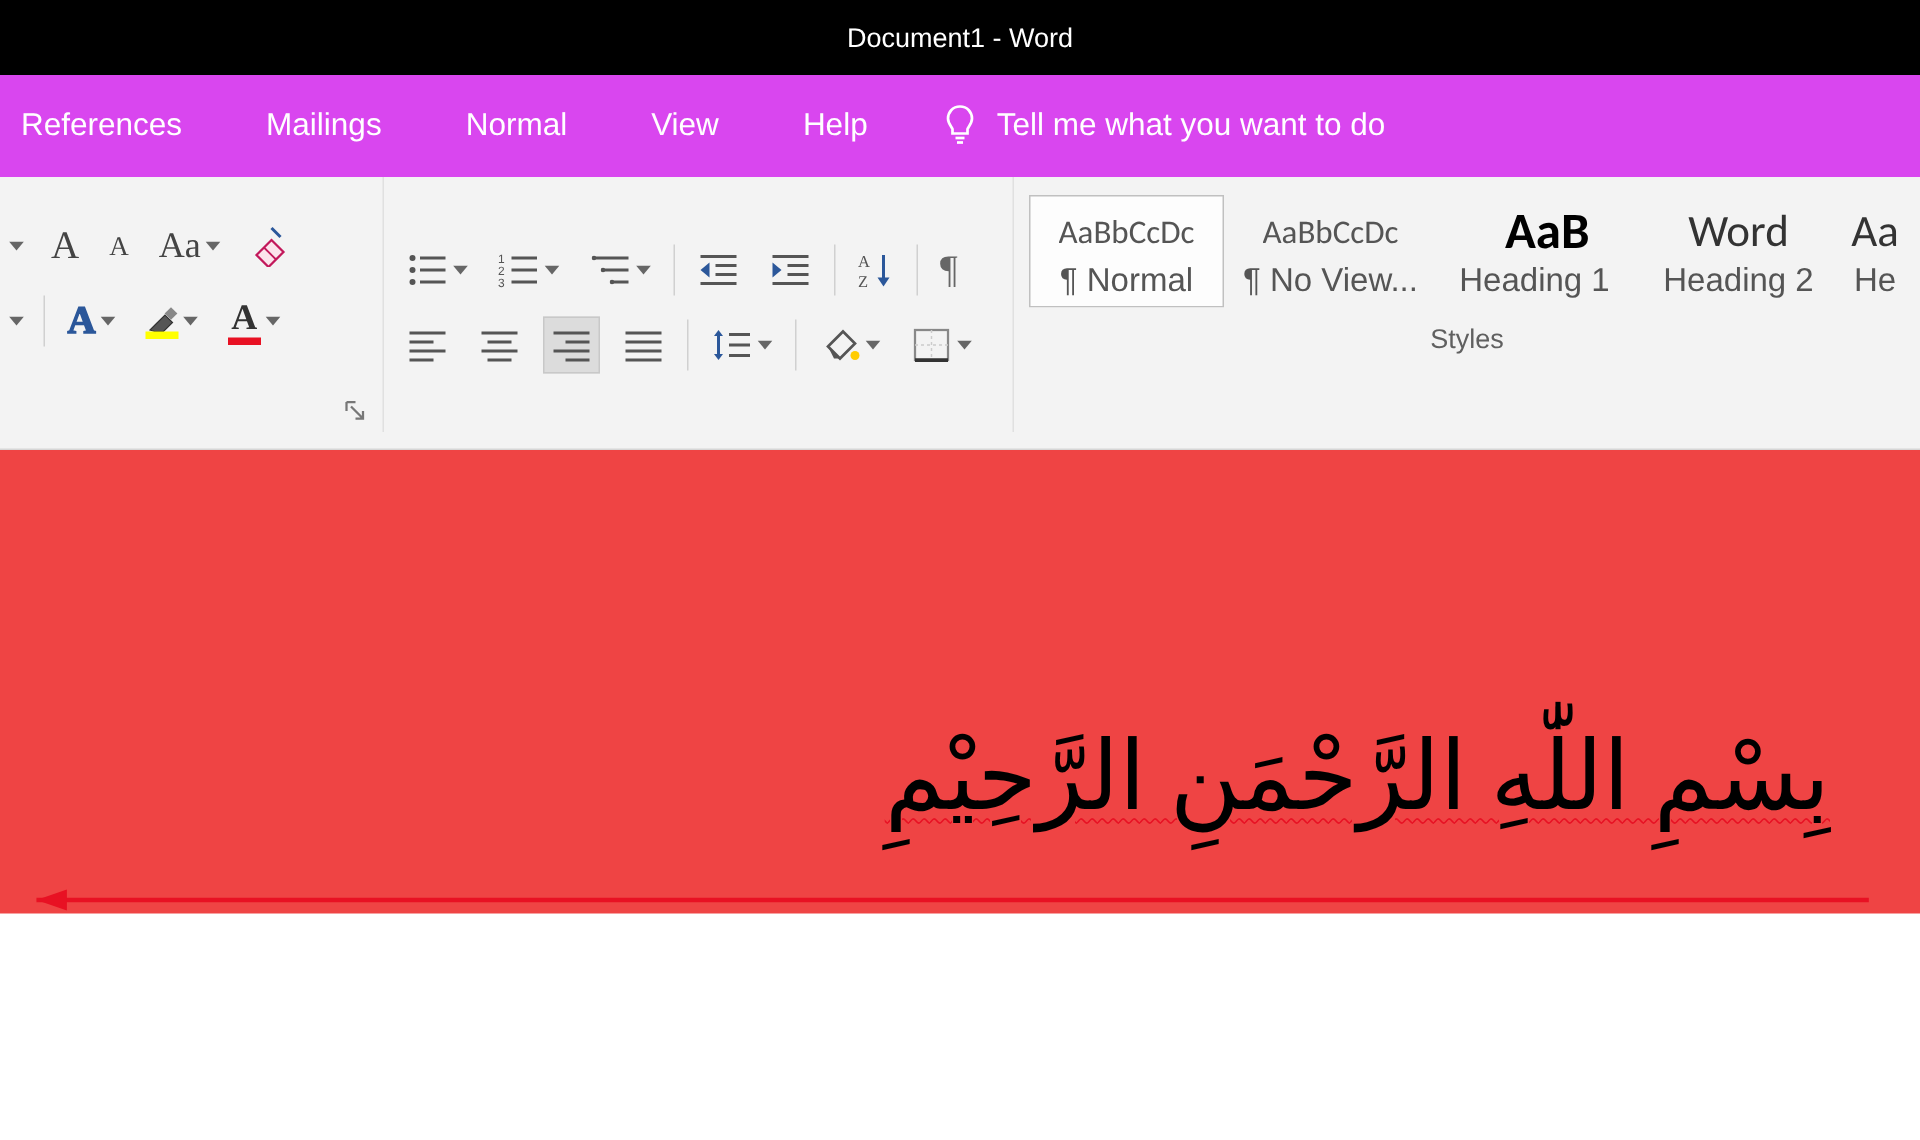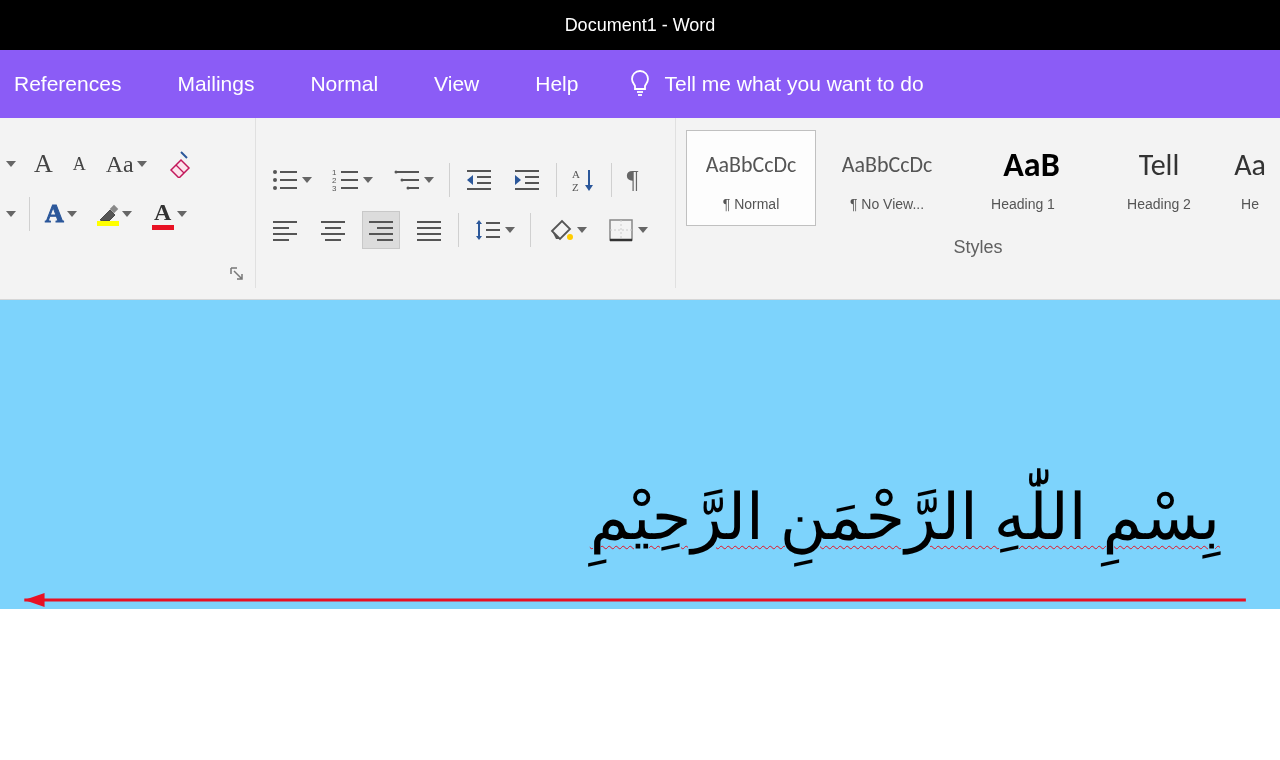--- a/index.html
+++ b/index.html
@@ -1,20 +1,20 @@
 <!DOCTYPE html>
 <html><head>
 <meta charset="utf-8">
 <style>
 * { margin: 0; padding: 0; box-sizing: border-box; }
 body { font-family: "Segoe UI", Tahoma, sans-serif; background: #fff; width: 1280px; height: 760px; overflow: hidden; }
 
 .titlebar { background: #000000; height: 50px; display: flex; align-items: center; justify-content: center; color: #fff; font-size: 18px; font-weight: 400; }
 
-.menubar { background: #8b5cf6; height: 68px; display: flex; align-items: center; padding: 0 10px; gap: 48px; color: #fff; font-size: 21px; }
+.menubar { background: #d946ef; height: 68px; display: flex; align-items: center; padding: 0 10px; gap: 48px; color: #fff; font-size: 21px; }
 .menubar .tab { cursor: pointer; padding: 8px 4px; }
 .menubar .tell { display: flex; align-items: center; gap: 14px; }
 .bulb-icon { width: 20px; height: 28px; }
 
 .ribbon { background: #f3f3f3; height: 182px; border-bottom: 1px solid #d6d6d6; display: flex; position: relative; }
 .group { border-right: 1px solid #e0e0e0; padding: 4px 10px 0 10px; display: flex; flex-direction: column; height: 170px; }
 .group-body { flex: 1; display: flex; flex-direction: column; justify-content: center; }
 .row { display: flex; align-items: center; gap: 10px; height: 50px; }
 .group-label { height: 32px; display: flex; align-items: flex-end; justify-content: center; font-size: 18px; color: #606060; position: relative; }
 .launcher { position: absolute; right: 0; bottom: 6px; width: 16px; height: 16px; }
@@ -33,30 +33,30 @@
 .hl-bar { width: 22px; height: 5px; background: #ffff00; display: block; margin-top: -2px; }
 .fontcolorA { font-family: "Times New Roman", serif; font-size: 24px; font-weight: bold; color: #333; }
 .fc-bar { width: 22px; height: 5px; background: #e81123; display: block; margin-top: -1px; }
 
 
 .para-icon { width: 28px; height: 26px; }
 .sort-icon { width: 24px; height: 26px; }
 .pilcrow { font-size: 26px; color: #666; font-family: Georgia, serif; }
 
 
-.styles-item { border: 1px solid transparent; width: 130px; height: 96px; display: flex; flex-direction: column; align-items: center; justify-content: center; cursor: pointer; padding: 4px 2px; }
+.styles-item { border: 1px solid transparent; width: 130px; height: 75px; display: flex; flex-direction: column; align-items: center; justify-content: center; cursor: pointer; padding: 4px 2px; }
 .styles-item.sel { border-color: #c0c0c0; background: #fdfdfd; }
 .style-sample { font-family: Calibri, sans-serif; font-size: 22px; color: #555; height: 52px; display: flex; align-items: center; white-space: nowrap; overflow: hidden; }
 .style-sample.h1 { font-family: "Calibri Light", Calibri, sans-serif; font-size: 34px; font-weight: bold; color: #000; margin-left: 17px; }
 .style-sample.h2 { font-family: "Calibri Light", Calibri, sans-serif; font-size: 30px; color: #333; }
-.style-name { font-size: 14px; color: #555; height: 28px; display: flex; align-items: center; }
+.style-name { font-size: 22px; color: #555; height: 28px; display: flex; align-items: center; }
 .group.styles { flex: 1; border-right: none; }
 .styles-row { display: flex; gap: 6px; padding-top: 8px; overflow: hidden; }
 
-.document { background: #7dd3fc; padding-top: 180px; }
+.document { background: #ef4444; padding-top: 180px; }
 .arabic-line { font-family: "Traditional Arabic", "Times New Roman", serif; font-size: 64px; direction: rtl; text-align: right; padding: 0 60px 0 0; color: #000; text-decoration: underline wavy #e81123; text-decoration-thickness: 1px; text-underline-offset: 6px; }
 .arrow-annot { margin: 36px 24px 0 0; }
 .arrow-annot svg { width: 100%; height: 18px; display: block; }
 
 svg { display: block; }
 </style>
 </head>
 <body>
 
 <div class="titlebar">
@@ -310,21 +310,21 @@
       </div>
       <div class="styles-item">
         <div class="style-sample">AaBbCcDc</div>
         <div class="style-name">¶ No View...</div>
       </div>
       <div class="styles-item">
         <div class="style-sample h1">AaB</div>
         <div class="style-name">Heading 1</div>
       </div>
       <div class="styles-item">
-        <div class="style-sample h2">Tell</div>
+        <div class="style-sample h2">Word</div>
         <div class="style-name">Heading 2</div>
       </div>
       <div class="styles-item" style="width:40px;">
         <div class="style-sample h2">Aa</div>
         <div class="style-name">He</div>
       </div>
     </div>
     <div class="group-label">
       <span>Styles</span>
     </div>

